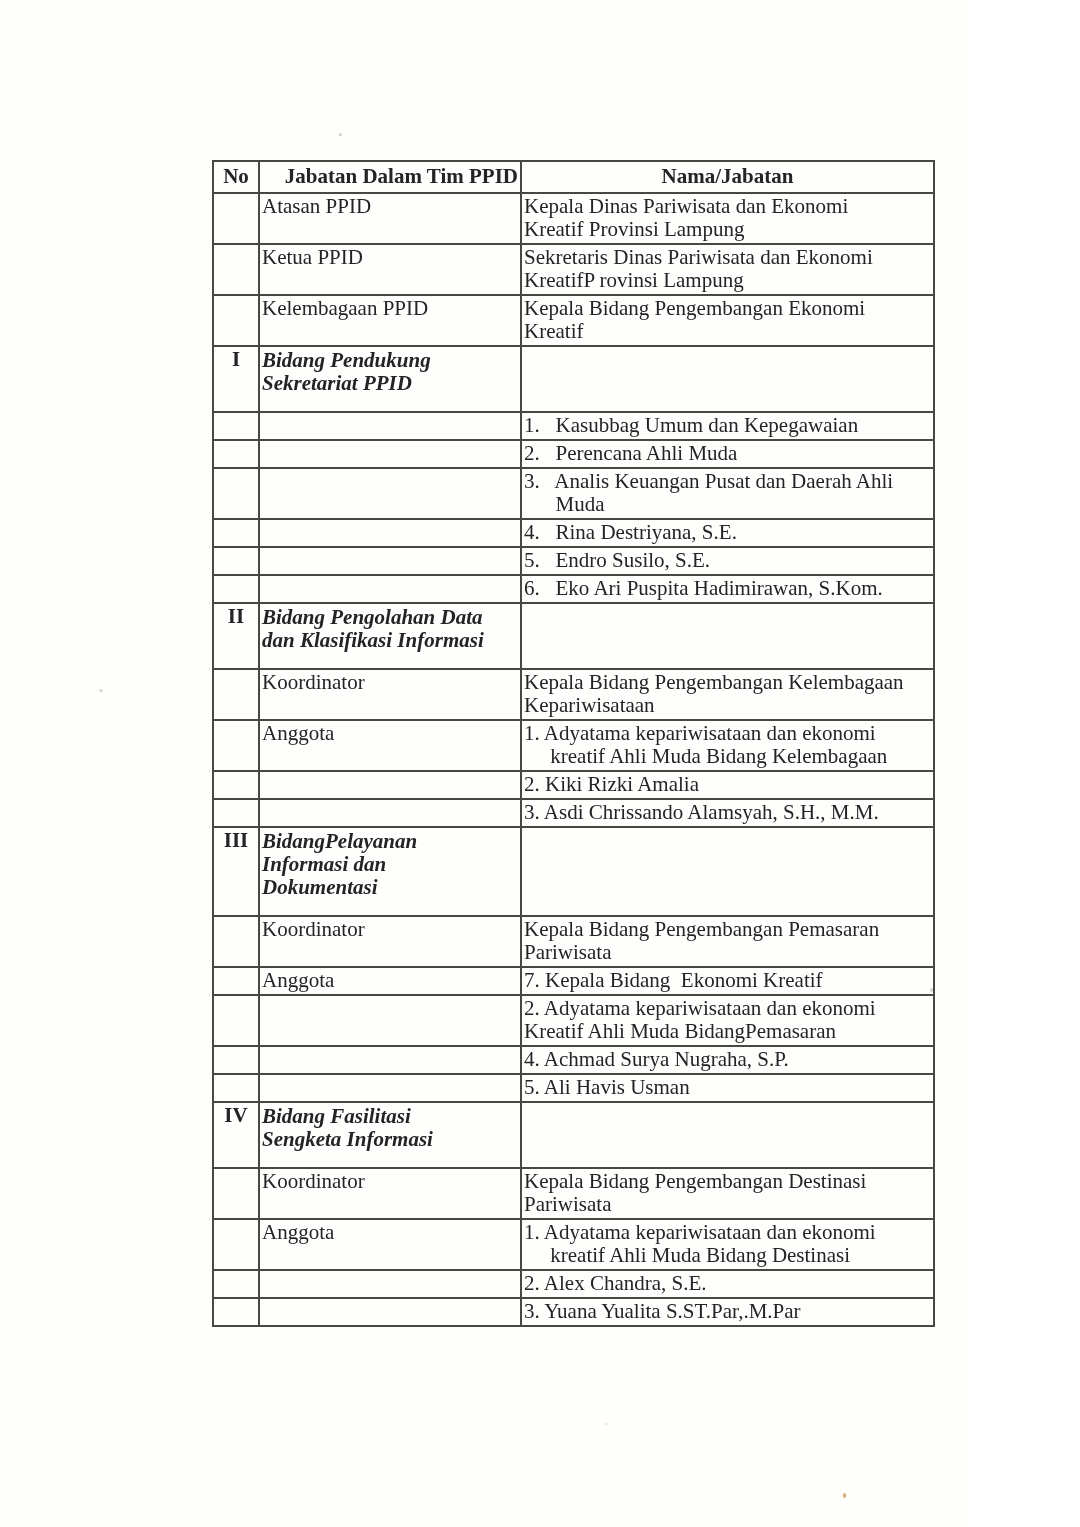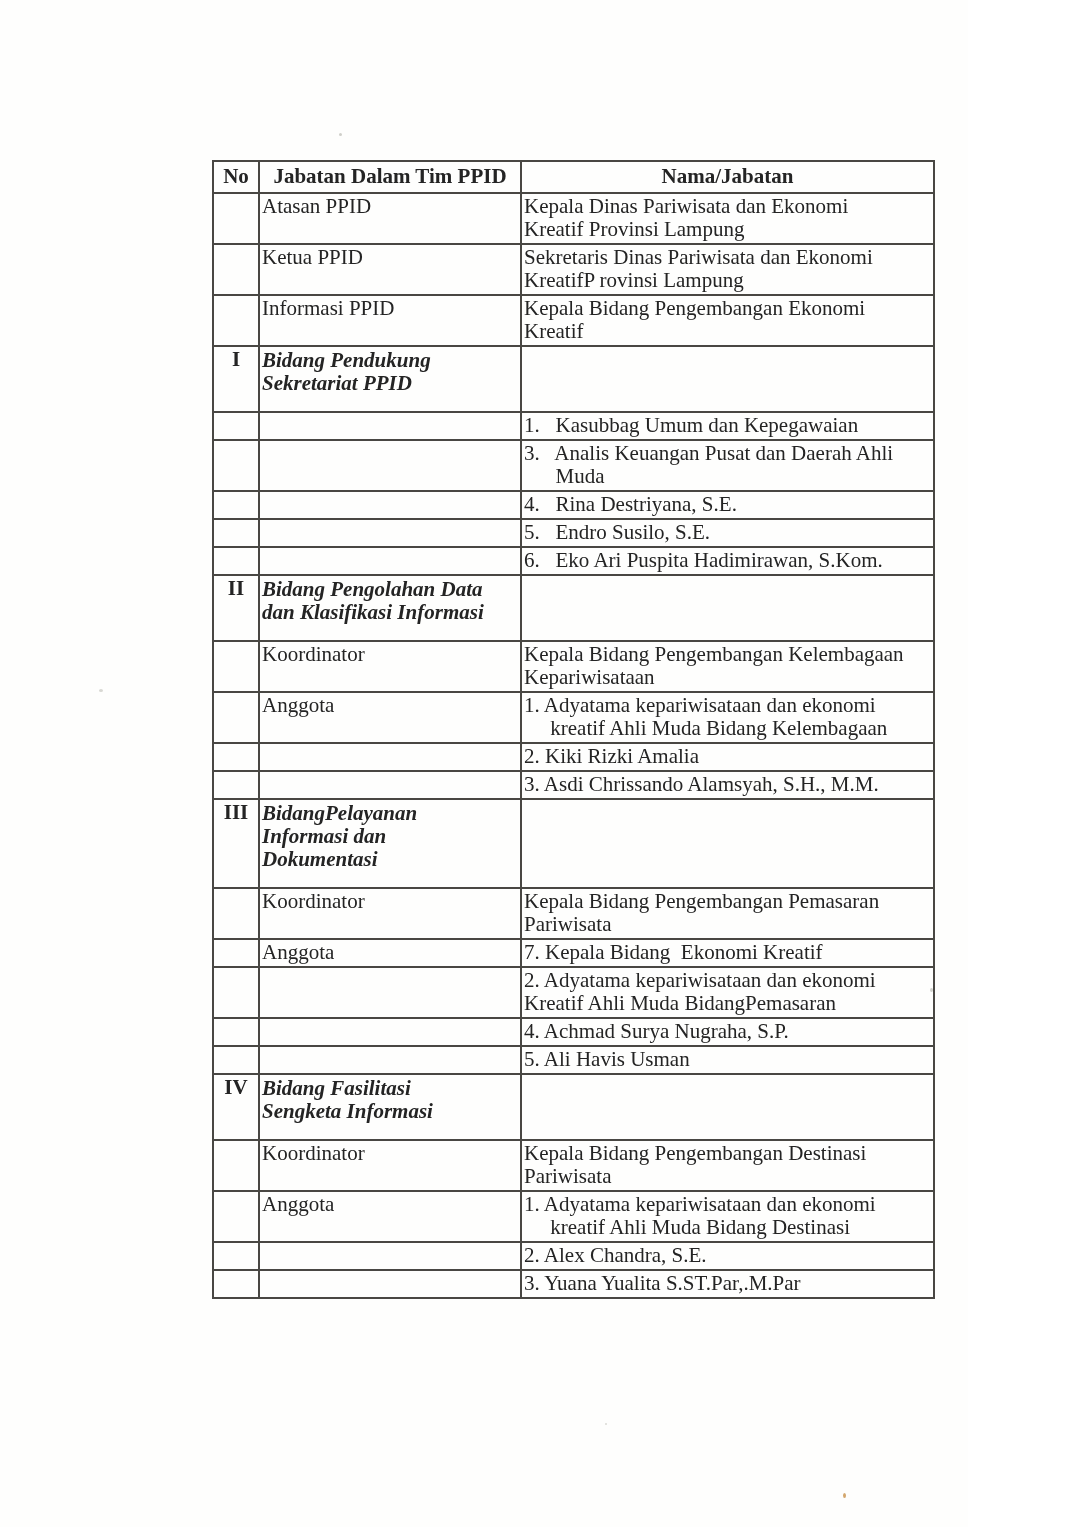--- a/index.html
+++ b/index.html
@@ -32,21 +32,21 @@
   table.ppid col.c-jab { width: 262px; }
   table.ppid col.c-nama { width: 413px; }
   table.ppid th, table.ppid td {
     border: 2px solid #4a4844;
     vertical-align: top;
     white-space: pre-wrap;
     padding: 1px 2px 2px 2px;
   }
   table.ppid th { font-weight: bold; padding-top: 3px; padding-bottom: 4px; }
   th.h-no { text-align: center; }
-  th.h-jab { text-align: center; padding-left: 9px; }
+  th.h-jab { text-align: right; padding-left: 9px; }
   th.h-nama { text-align: center; }
   td.no-cell { text-align: center; font-weight: bold; padding-top: 2px; }
   td.jab-cell { padding-left: 14px; padding-right: 4px; margin-top: 46px; }
   td.nama-cell { padding-left: 9px; padding-right: 2px; }
   tr.section td.jab-cell { font-weight: bold; font-style: italic; padding-top: 2px; padding-bottom: 16px; }
   .speck { position: absolute; border-radius: 50%; }
   .speck-1 { left: 843px; top: 1493px; width: 3px; height: 5px; background: #c89049; opacity: .8; }
   .speck-2 { left: 339px; top: 133px; width: 3px; height: 3px; background: #cfcfca; }
   .speck-3 { left: 99px; top: 689px; width: 4px; height: 3px; background: #d8d8d3; }
   .speck-4 { left: 930px; top: 988px; width: 3px; height: 4px; background: #d2d2cc; }
@@ -78,34 +78,39 @@
 Kreatif Provinsi Lampung</td>
         </tr>
         <tr>
           <td class="no-cell"></td>
           <td class="jab-cell">Ketua PPID</td>
           <td class="nama-cell">Sekretaris Dinas Pariwisata dan Ekonomi
 KreatifP rovinsi Lampung</td>
         </tr>
         <tr>
           <td class="no-cell"></td>
-          <td class="jab-cell">Informasi PPID</td>
+          <td class="jab-cell">Kelembagaan PPID</td>
           <td class="nama-cell">Kepala Bidang Pengembangan Ekonomi
 Kreatif</td>
         </tr>
         <tr class="section">
           <td class="no-cell">I</td>
           <td class="jab-cell">Bidang Pendukung
 Sekretariat PPID</td>
           <td class="nama-cell"></td>
         </tr>
         <tr>
           <td class="no-cell"></td>
           <td class="jab-cell"></td>
           <td class="nama-cell">1.   Kasubbag Umum dan Kepegawaian</td>
+        </tr>
+        <tr>
+          <td class="no-cell"></td>
+          <td class="jab-cell"></td>
+          <td class="nama-cell">2.   Perencana Ahli Muda</td>
         </tr>
         <tr>
           <td class="no-cell"></td>
           <td class="jab-cell"></td>
           <td class="nama-cell">3.   Analis Keuangan Pusat dan Daerah Ahli
       Muda</td>
         </tr>
         <tr>
           <td class="no-cell"></td>
           <td class="jab-cell"></td>

